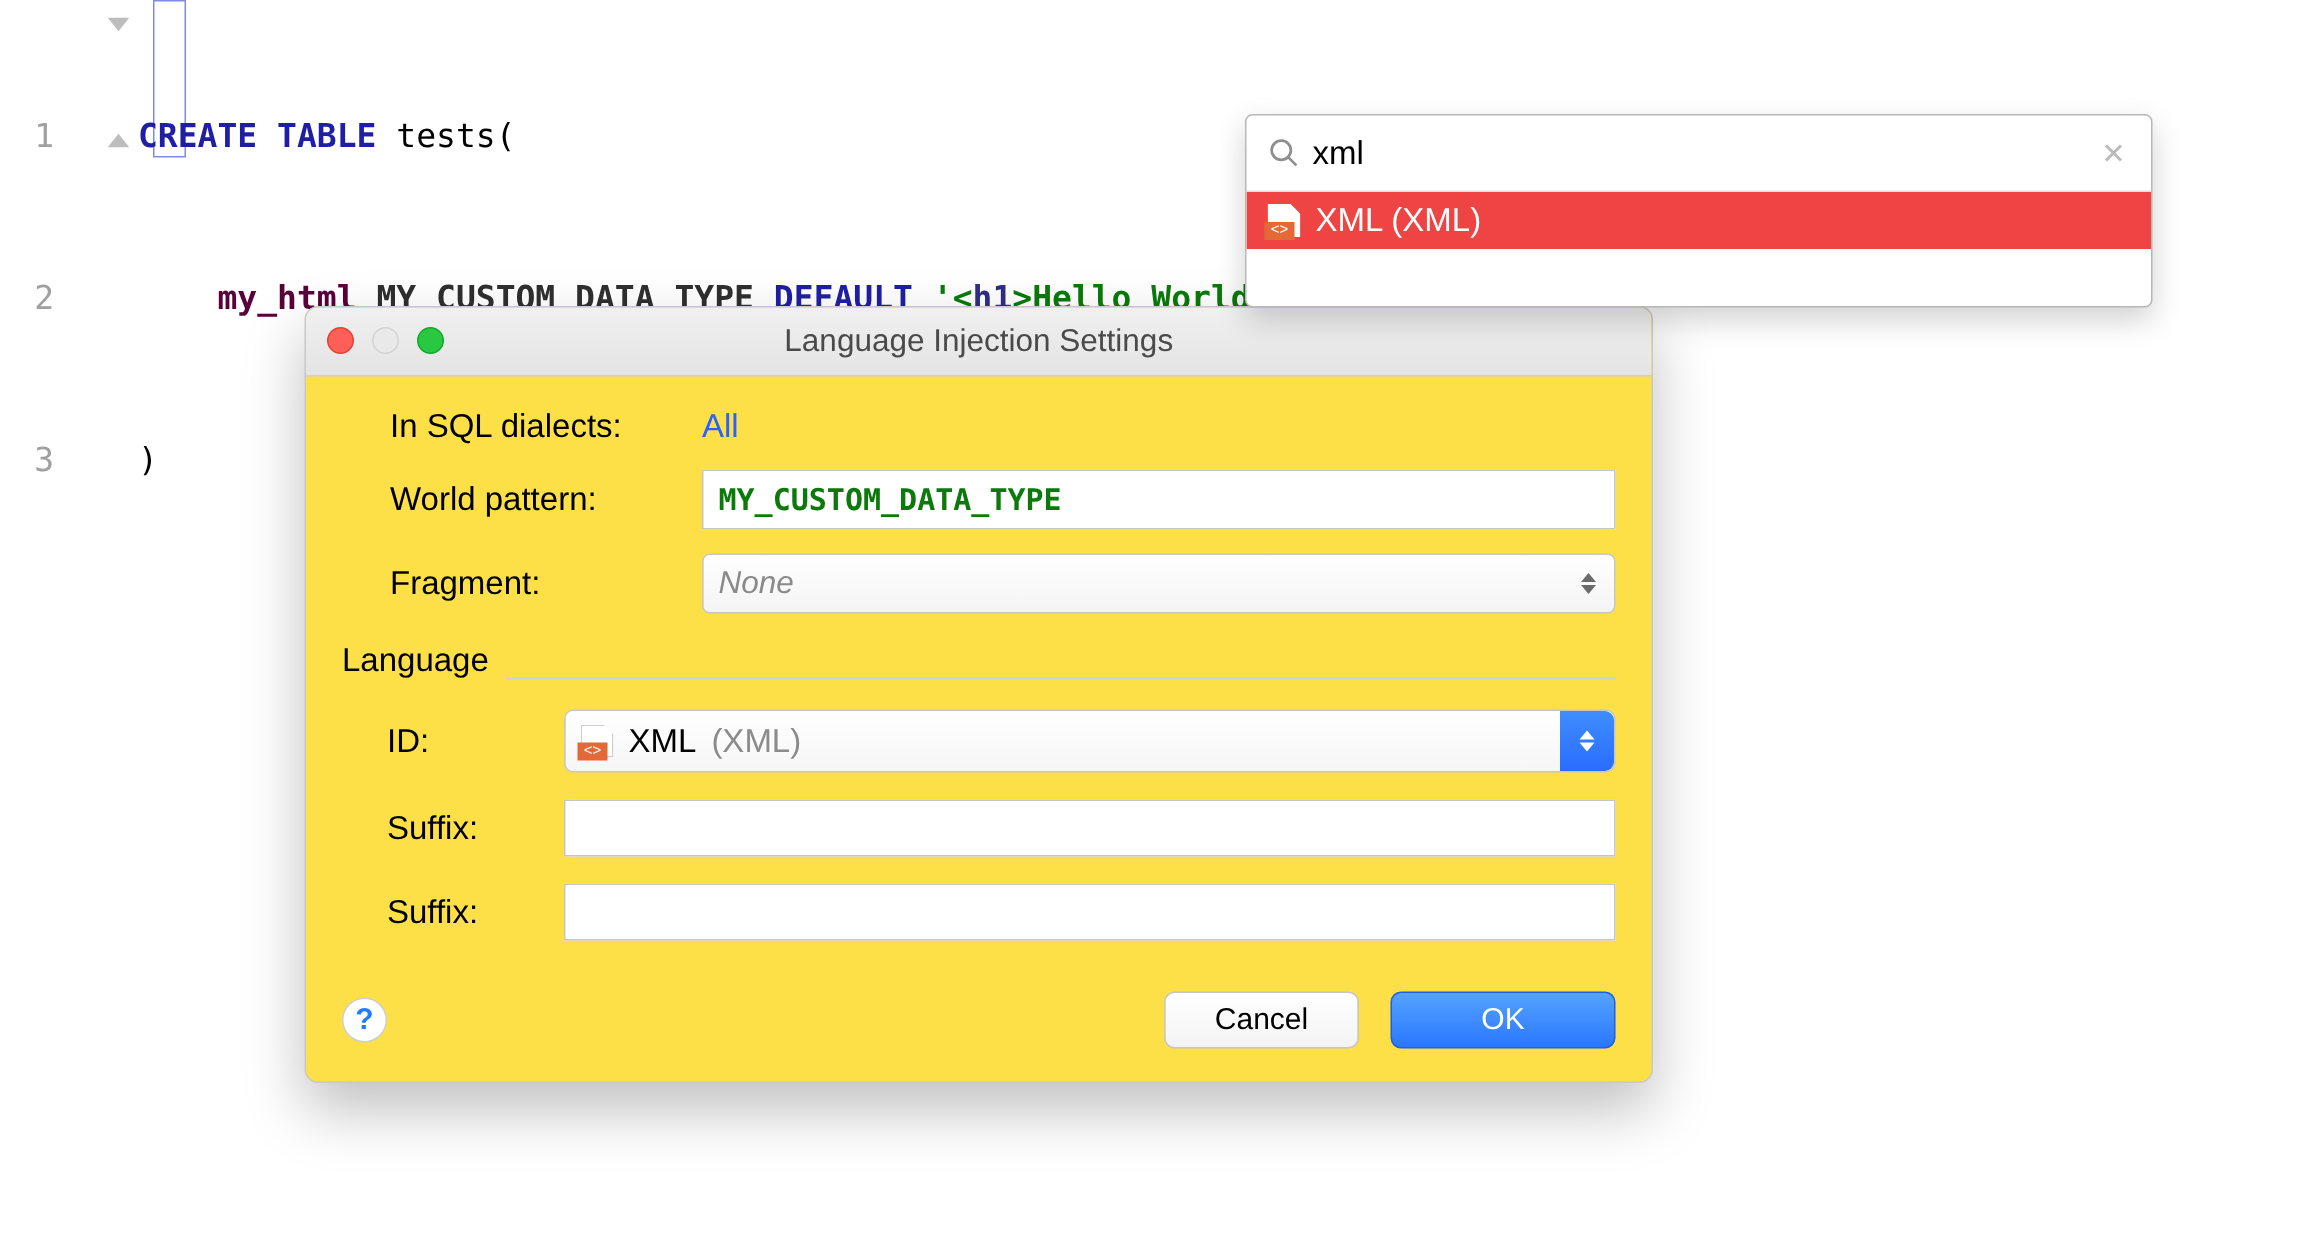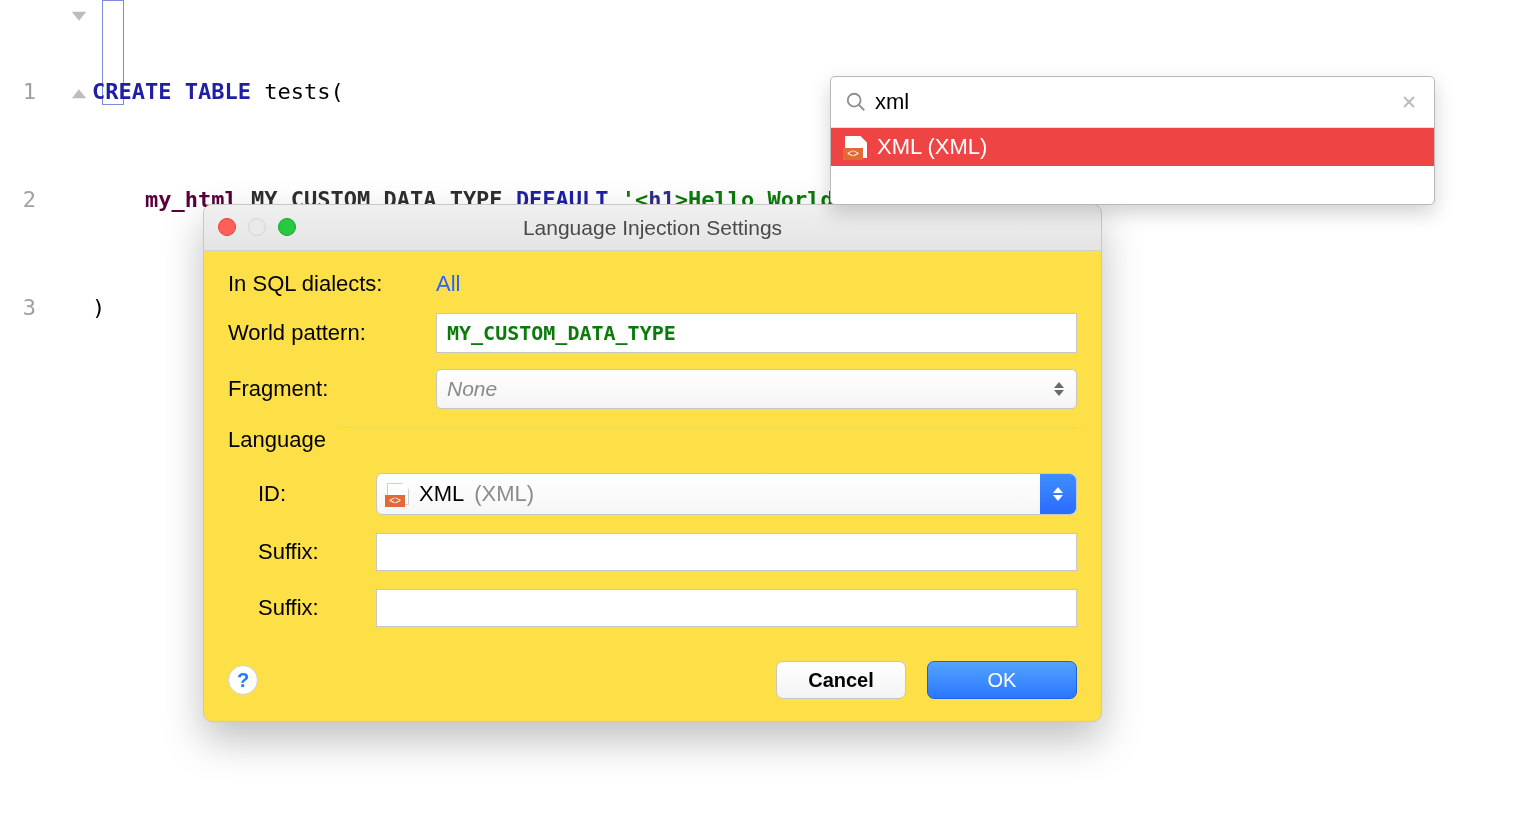--- a/index.html
+++ b/index.html
@@ -147,21 +147,21 @@
   .dot.green  { background: #28c840; border: 1px solid #12a82c; }
 
   .body {
     padding: 20px 24px 18px 24px;
   }
   .form-row {
     display: flex; align-items: center;
     margin-bottom: 16px;
   }
   .form-row .lbl {
-    width: 208px; color: #000;
+    width: 208px; color: #000; margin-left: 32px;
   }
   .link { color: #2962ff; }
   .textbox, .combo {
     flex: 1;
     height: 40px;
     background: #fff;
     border: 1px solid #c6c6c6;
     border-radius: 0;
     font-size: 21px;
     padding: 4px 10px;
@@ -184,21 +184,21 @@
     height: 28px; width: 22px;
   }
   .combo .arrows span {
     width: 0; height: 0; border-left: 5px solid transparent;
     border-right: 5px solid transparent; margin: 1px auto;
   }
   .combo .arrows .up   { border-bottom: 6px solid #6a6a6a; }
   .combo .arrows .down { border-top: 6px solid #6a6a6a; }
 
   .section-head {
-    display: flex; align-items: flex-start; gap: 12px;
+    display: flex; align-items: flex-end; gap: 12px;
     margin: 18px 0 20px 0;
   }
   .section-head .line {
     flex: 1; height: 1px; background: #d0d0d0;
   }
 
   .sub-row {
     display: flex; align-items: center;
     margin-bottom: 18px;
   }
@@ -254,21 +254,21 @@
   .btn-std {
     height: 38px; min-width: 130px;
     border-radius: 7px;
     font-size: 20px;
     display: flex; align-items: center; justify-content: center;
     margin-left: 18px;
     cursor: pointer;
   }
   .btn-cancel {
     background: linear-gradient(#ffffff,#f3f3f3);
-    border: 1px solid #c6c6c6; color: #000; font-weight: bold;
+    border: 1px solid #c6c6c6; color: #000;
   }
   .btn-ok {
     background: linear-gradient(#54a3ff,#2a77ff);
     border: 1px solid #1f5fe4;
     color: #fff; min-width: 150px; margin-left: 21px;
   }
 
   .row-hl-bg {
     position: absolute; left: 0; right: 0; height: 36px; top: 39px;
     background: #fffbe6; z-index: -1;

